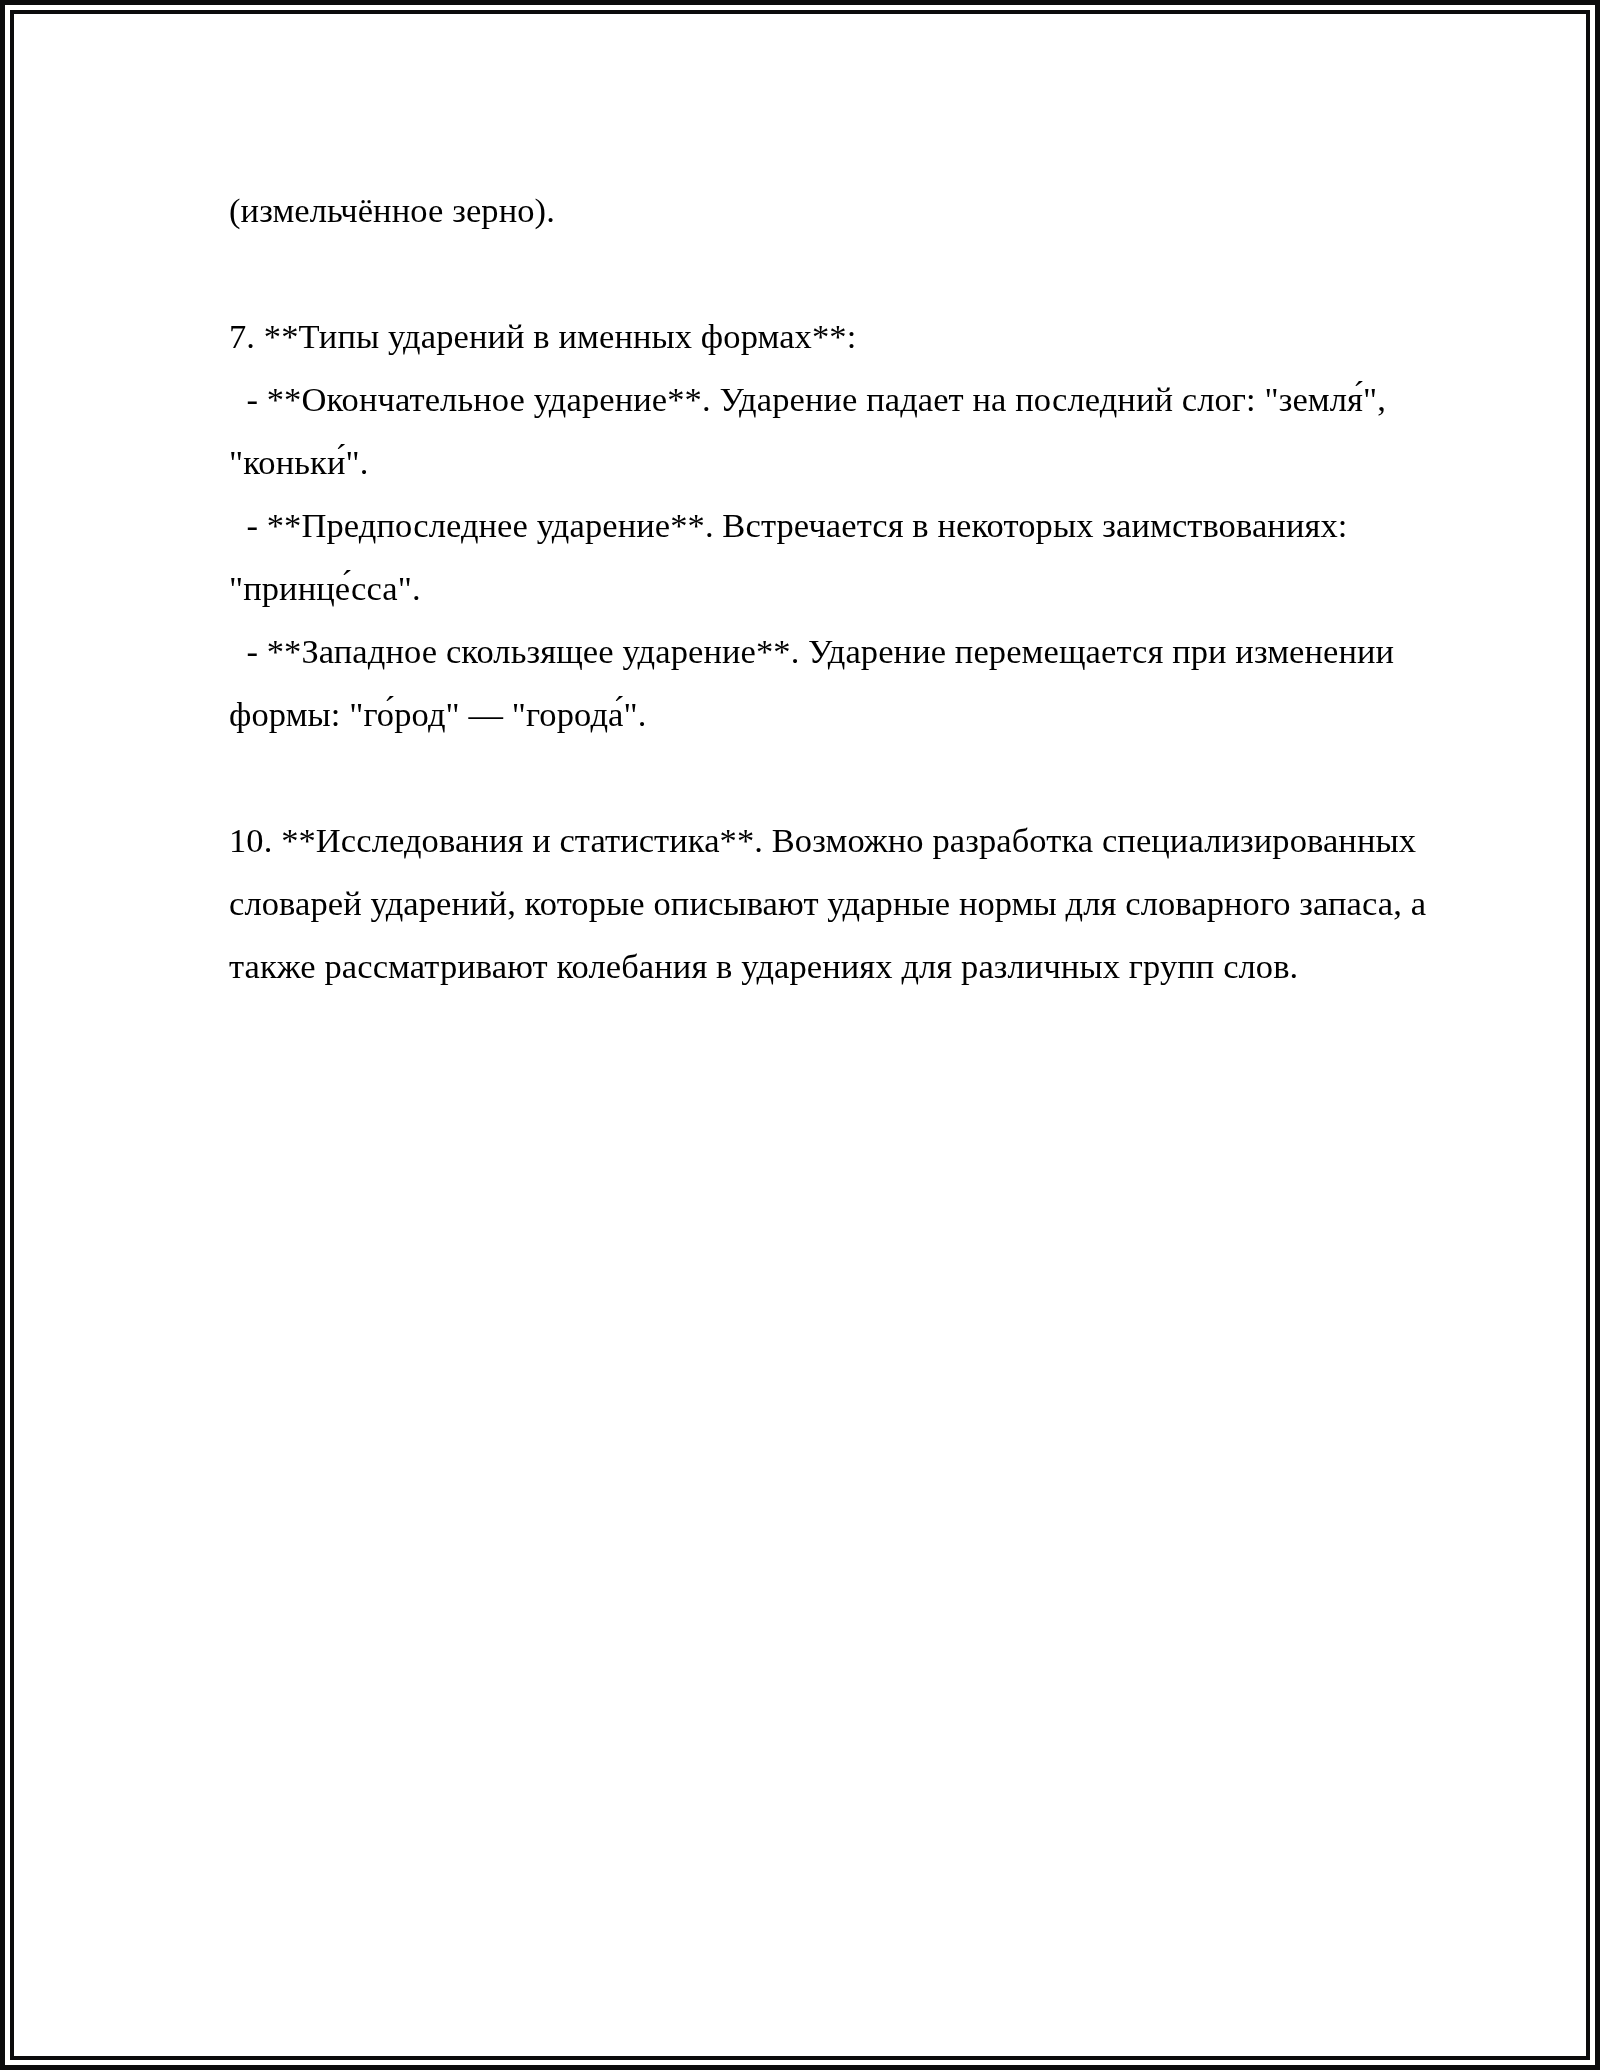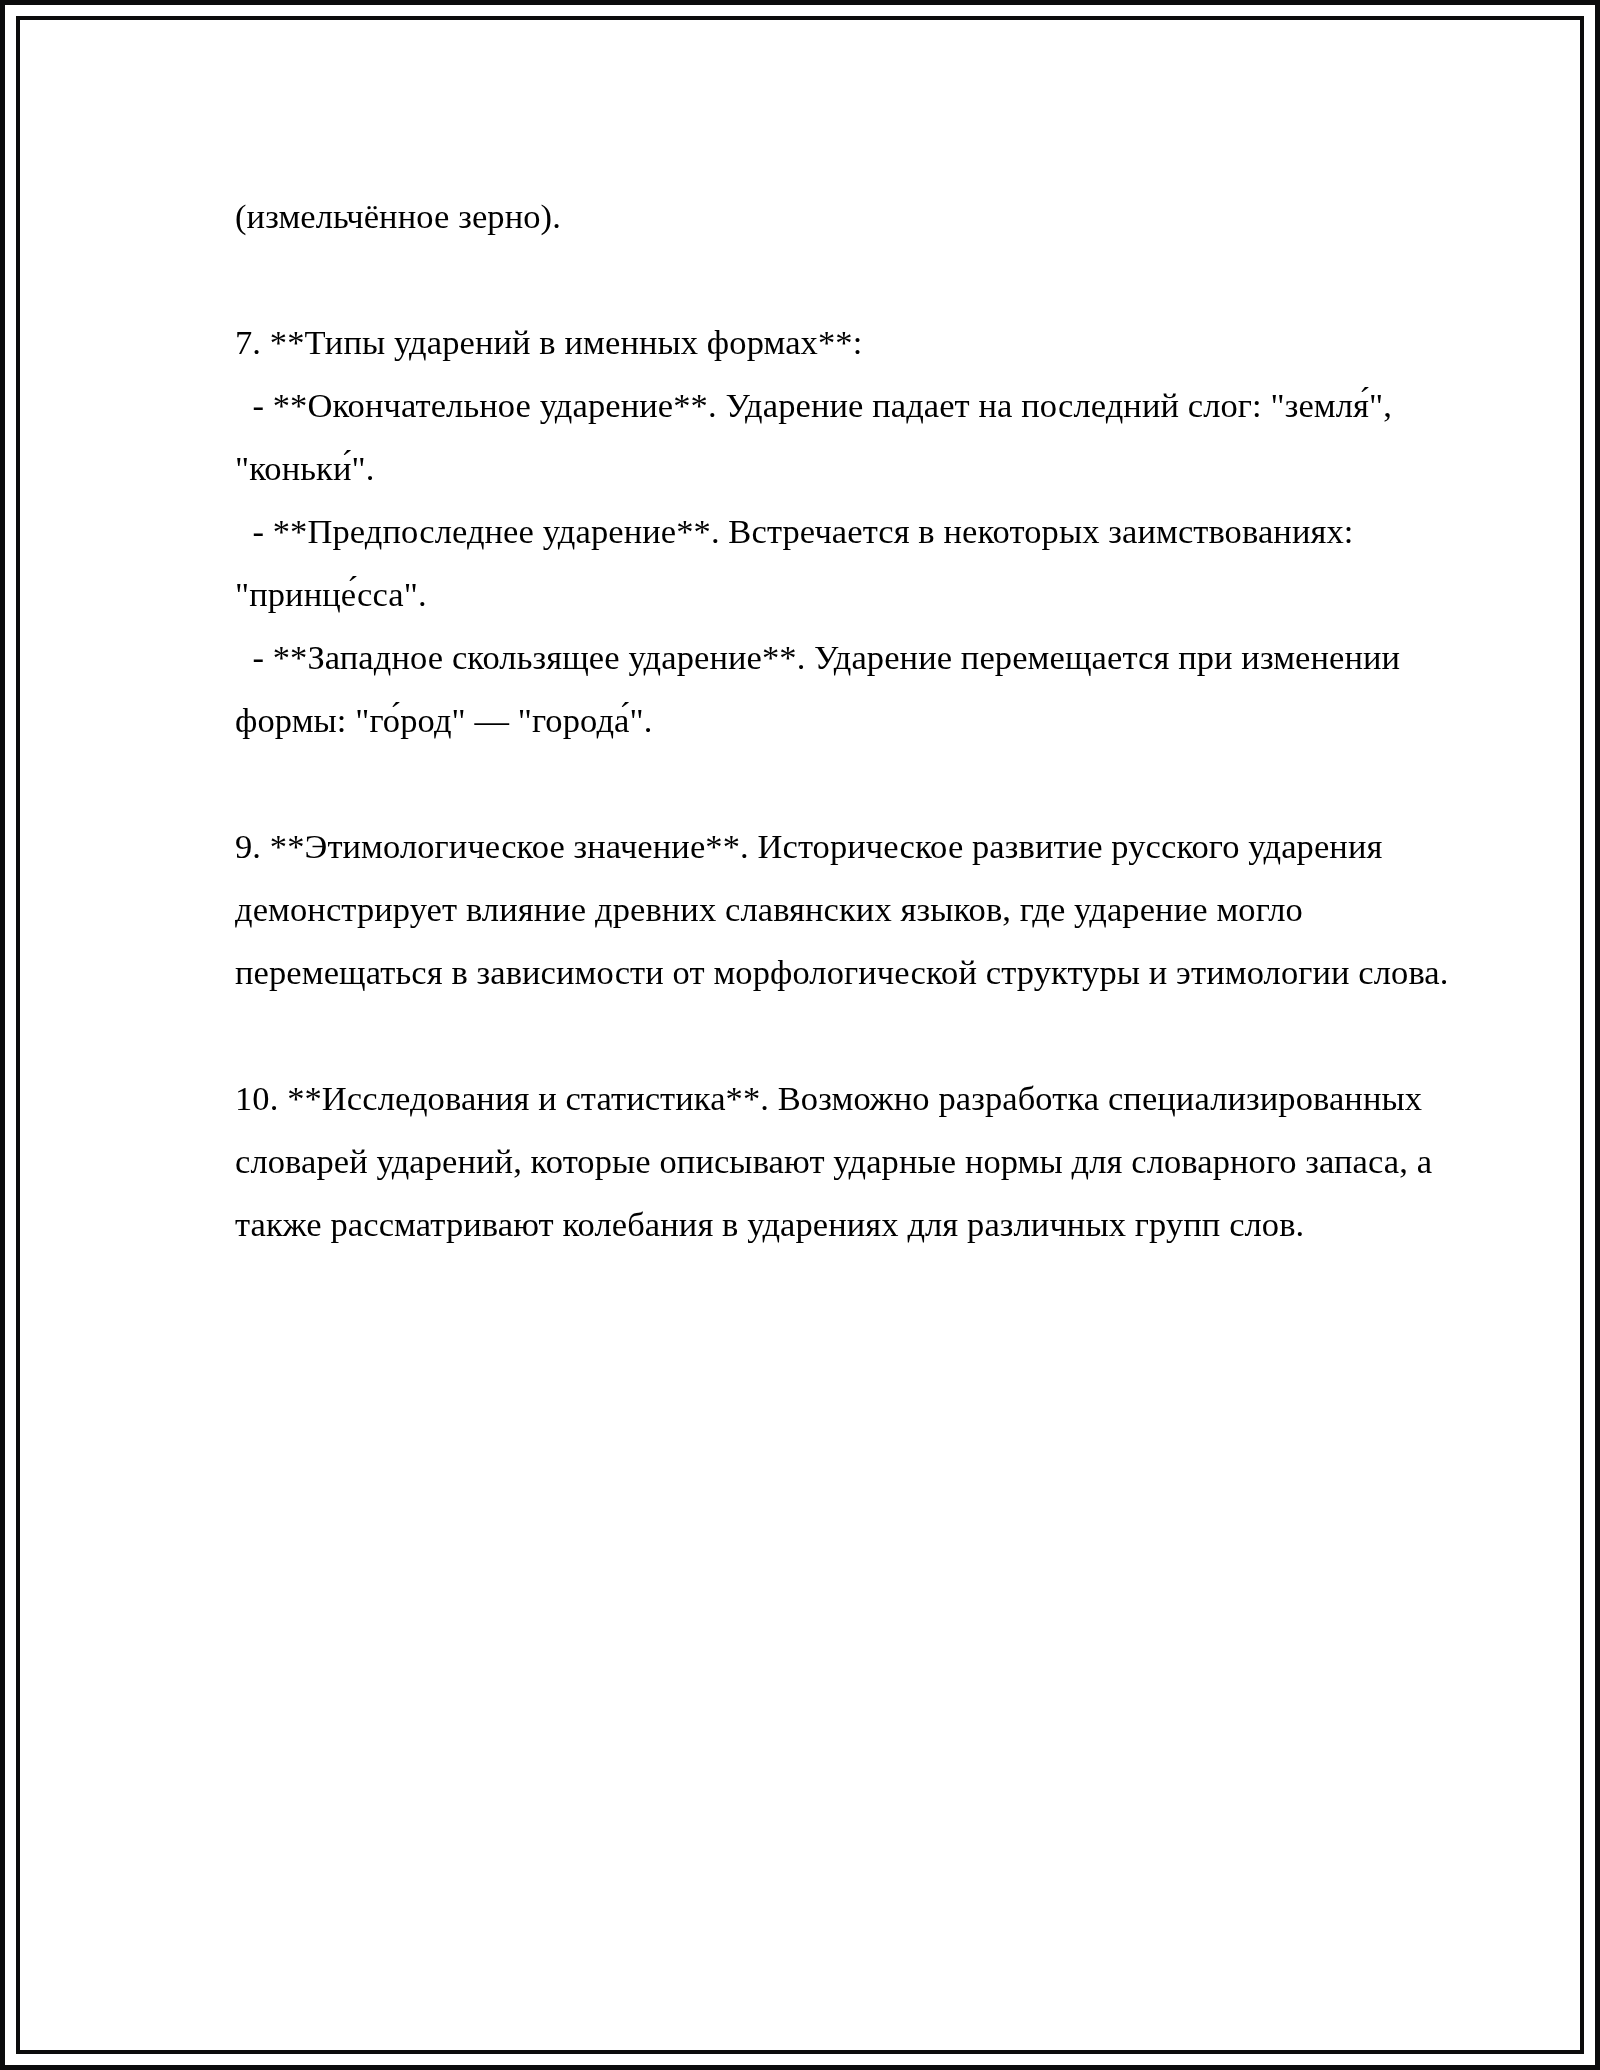--- a/index.html
+++ b/index.html
@@ -23,21 +23,21 @@
     width: 1600px;
     height: 2070px;
     background: #0b0b0c;          
     padding: 5px;                  
   }
   .page-frame-gap {
     box-sizing: border-box;
     width: 100%;
     height: 100%;
     background: #ffffff;           
-    padding: 11px;
+    padding: 5px;
   }
   .page-sheet {
     box-sizing: border-box;
     width: 100%;
     height: 100%;
     background: #ffffff;
     border: 4px solid #0b0b0c;     
     position: relative;
     overflow: hidden;
   }
@@ -81,21 +81,20 @@
         <p class="para">(измельчённое зерно).</p>
 
 
 
         <p class="para list">7. **Типы ударений в именных формах**:
   - **Окончательное ударение**. Ударение падает на последний слог: "земля́", "коньки́".
   - **Предпоследнее ударение**. Встречается в некоторых заимствованиях: "принце́сса".
   - **Западное скользящее ударение**. Ударение перемещается при изменении формы: "го́род" — "города́".</p>
 
 
-        <p class="para">9. **Этимологическое значение**. Историческое развитие русского ударения демонстрирует влияние древних славянских языков, где ударение могло перемещаться в зависимости от морфологической структуры и этимологии слова.</p>
 
         <p class="para">10. **Исследования и статистика**. Возможно разработка специализированных словарей ударений, которые описывают ударные нормы для словарного запаса, а также рассматривают колебания в ударениях для различных групп слов.</p>
 
       </div>
 
     </div>
   </div>
 </div>
 
 </body></html>

